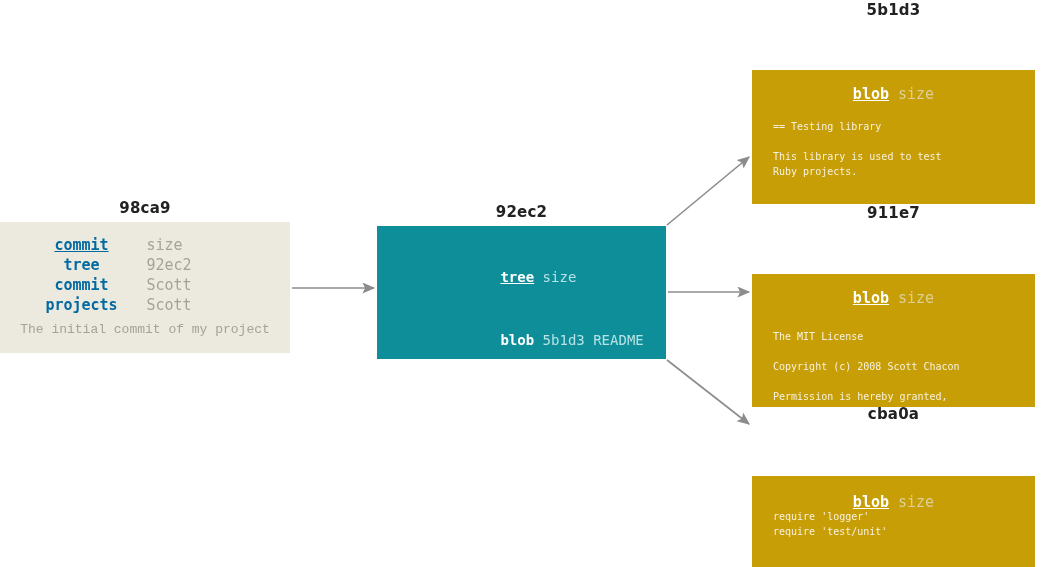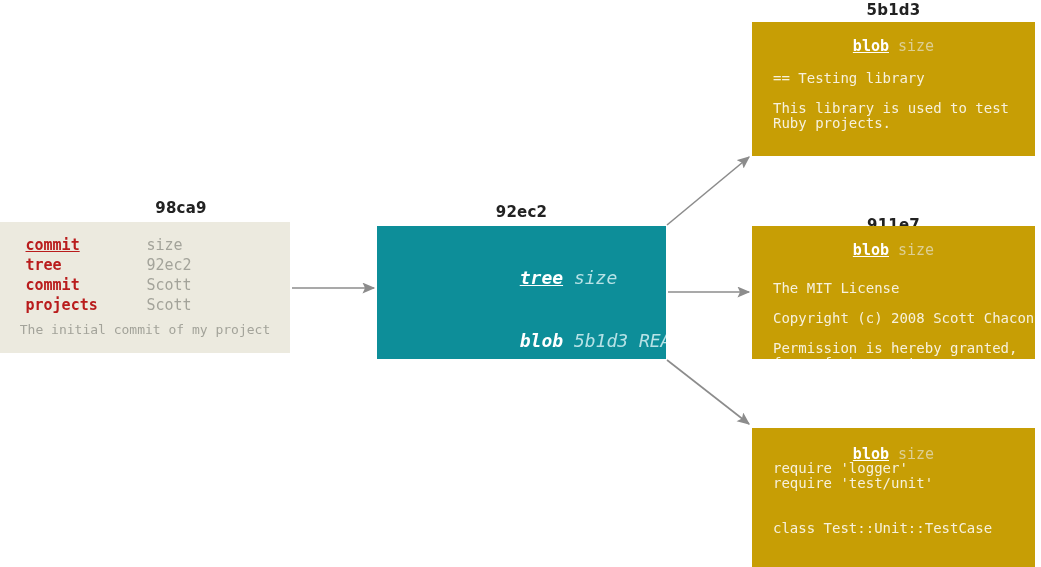--- a/index.html
+++ b/index.html
@@ -57,22 +57,22 @@
   .kv-row {
     display: flex;
     justify-content: center;
     align-items: baseline;
     line-height: 20px;
     font-size: 15px;
     white-space: pre;
   }
   .kv-key {
     width: 112px;
-    text-align: left;
-    color: #b91c1c;
+    text-align: center;
+    color: #0369a1;
     font-weight: 700;
   }
   .kv-key.underline {
     text-decoration: underline;
   }
   .kv-val {
     width: 118px;
     text-align: left;
     color: #a3a39a;
     padding-left: 9px;
@@ -80,54 +80,55 @@
   }
   .commit-msg {
     position: absolute;
     left: 0;
     top: 100px;
     width: 100%;
     text-align: center;
     font-size: 13px;
     color: #a3a39a;
     white-space: pre;
+    font-family: Liberation Mono, monospace;
   }
 
   
   .tree-box {
     background: #0d8e99;
     left: 377px;
     top: 226px;
     width: 289px;
     height: 133px;
   }
   .tree-entries {
     position: absolute;
     left: 56px;
     top: 20px;
   }
   .tree-row {
-    font-size: 18px;
+    font-size: 14px;
     line-height: 21px;
     white-space: pre;
     color: #b7e2e6;
-    font-style: italic;
   }
   .tree-type {
     color: #ffffff;
     font-weight: 700;
   }
   .tree-type.underline { text-decoration: underline; }
   .tree-hash, .tree-name { color: #b7e2e6; }
 
   
   .blob-box {
     background: #c79e05;
     left: 752px;
     width: 283px;
+    margin-top: 48px;
   }
   .blob-head {
     position: absolute;
     left: 0;
     width: 100%;
     text-align: center;
     font-size: 15px;
     white-space: pre;
     line-height: 20px;
   }
@@ -137,21 +138,21 @@
     text-decoration: underline;
   }
   .blob-size {
     color: #ddcf94;
     font-weight: 400;
   }
   .blob-body {
     position: absolute;
     left: 21px;
     right: 8px;
-    font-size: 14px;
+    font-size: 10px;
     line-height: 15px;
     color: #f7f1dd;
     white-space: pre;
   }
 
   
   .blob-1 { top: 22px;  height: 134px; }
   .blob-1 .blob-head { top: 14px; }
   .blob-1 .blob-body { top: 49px; }
 
@@ -184,21 +185,21 @@
       <marker id="ah" markerWidth="9" markerHeight="9" refX="7.2" refY="3.4" orient="auto" markerUnits="strokeWidth">
         <path d="M0,0 L8,3.4 L0,6.8 L1.6,3.4 z" fill="#8c8c8c"></path>
       </marker>
     </defs>
     <line x1="292" y1="288" x2="374" y2="288" stroke="#8c8c8c" stroke-width="1.6" marker-end="url(#ah)"></line>
     <line x1="667" y1="225" x2="749" y2="157" stroke="#8c8c8c" stroke-width="1.6" marker-end="url(#ah)"></line>
     <line x1="668" y1="292" x2="749" y2="292" stroke="#8c8c8c" stroke-width="1.6" marker-end="url(#ah)"></line>
     <line x1="667" y1="360" x2="749" y2="424" stroke="#8c8c8c" stroke-width="1.6" marker-end="url(#ah)"></line>
   </svg>
 
-  <div class="node-title" style="left:0px; top:199px; width:290px;padding-left:36px;">98ca9</div>
+  <div class="node-title" style="left:0px; top:199px; width:290px;">98ca9</div>
 
   <div class="box commit-box">
     <div class="commit-fields">
       <div class="kv-row">
         <span class="kv-key underline">commit</span>
         <span class="kv-val">size</span>
       </div>
       <div class="kv-row">
         <span class="kv-key">tree</span>
         <span class="kv-val">92ec2</span>
@@ -231,31 +232,32 @@
 
   <div class="node-title" style="left:752px; top:1px; width:283px;">5b1d3</div>
   <div class="box blob-box blob-1">
     <div class="blob-head"><span class="blob-word">blob</span><span> </span><span class="blob-size">size</span></div>
     <div class="blob-body">== Testing library
 
 This library is used to test
 Ruby projects.</div>
   </div>
 
-  <div class="node-title" style="left:752px; top:216px; width:283px;">911e7</div>
+  <div class="node-title" style="left:752px; top:204px; width:283px;">911e7</div>
   <div class="box blob-box blob-2">
     <div class="blob-head"><span class="blob-word">blob</span><span> </span><span class="blob-size">size</span></div>
     <div class="blob-body">The MIT License
 
 Copyright (c) 2008 Scott Chacon
 
 Permission is hereby granted,
 free of charge, to any person</div>
   </div>
 
+  <div class="node-title" style="left:752px; top:405px; width:283px;">cba0a</div>
   <div class="box blob-box blob-3">
     <div class="blob-head"><span class="blob-word">blob</span><span> </span><span class="blob-size">size</span></div>
     <div class="blob-body">require 'logger'
 require 'test/unit'
 
 
 class Test::Unit::TestCase</div>
   </div>
 
 </div>

